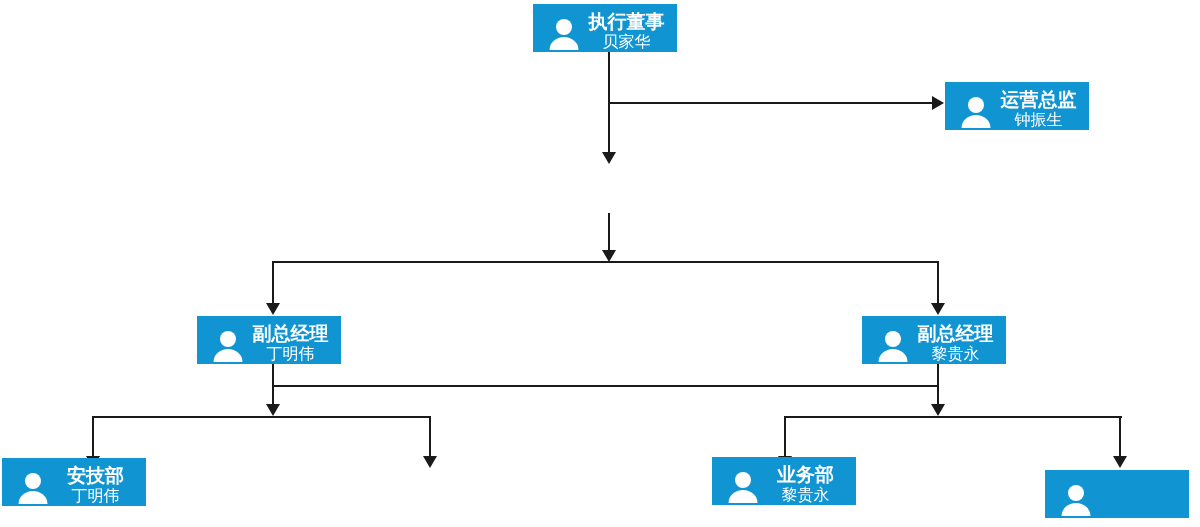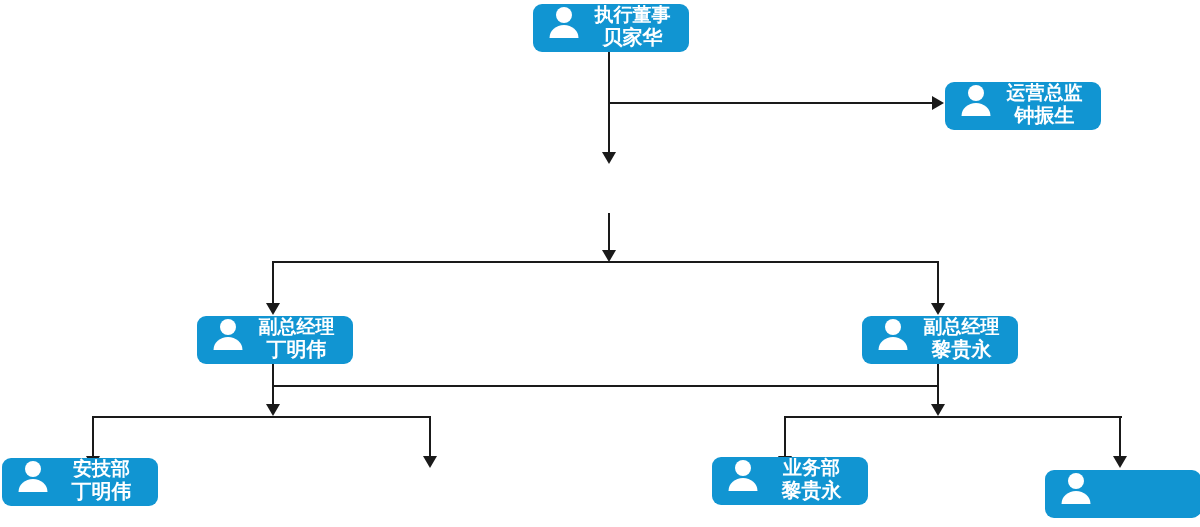--- a/index.html
+++ b/index.html
@@ -9,29 +9,29 @@
   }
   *{box-sizing:border-box;margin:0;padding:0;}
   html,body{background:#ffffff;}
   body{
     width:1200px;height:527px;position:relative;overflow:hidden;
     font-family:"Liberation Sans","DejaVu Sans",sans-serif;
   }
   .canvas{position:absolute;left:0;top:0;width:1200px;height:527px;}
   
   .node{
-    position:absolute;width:156px;height:48px;background:var(--accent);
-    display:flex;align-items:flex-start;color:var(--text);cursor:default;border-radius:9px;
+    position:absolute;width:144px;height:48px;background:var(--accent);
+    display:flex;align-items:flex-end;color:var(--text);cursor:default;
   }
   .picon{flex:0 0 auto;margin-left:13px;display:flex;align-items:flex-end;}
   .picon svg{width:36px;height:36px;fill:#ffffff;display:block;}
   .ntext{flex:1 1 auto;display:flex;flex-direction:column;align-items:center;
     justify-content:center;padding-right:6px;line-height:1.18;}
   .ntitle{font-size:19px;font-weight:bold;white-space:nowrap;}
-  .nname{font-size:20px;font-weight:bold;white-space:nowrap;}
+  .nname{font-size:16px;font-weight:normal;white-space:nowrap;}
   
   .vline{position:absolute;width:2px;background:var(--line);}
   .hline{position:absolute;height:2px;background:var(--line);}
   .adown{position:absolute;width:0;height:0;
     border-left:7px solid transparent;border-right:7px solid transparent;
     border-top:12px solid var(--line);}
   .aright{position:absolute;width:0;height:0;
     border-top:7px solid transparent;border-bottom:7px solid transparent;
     border-left:12px solid var(--line);}
 </style>

